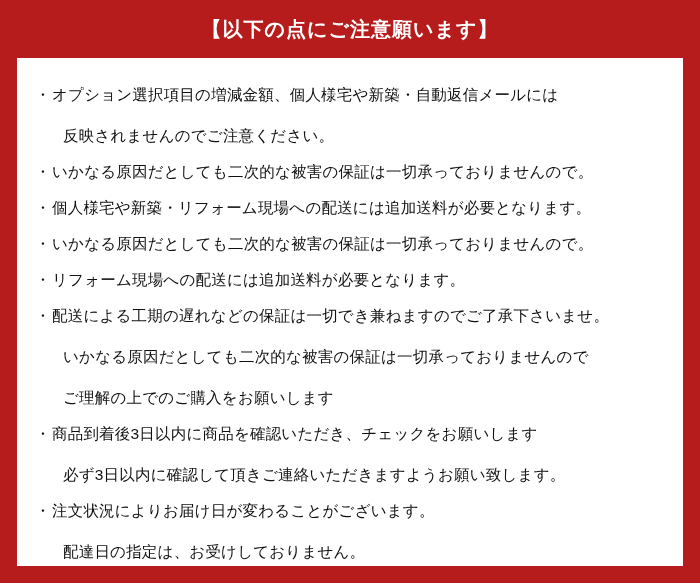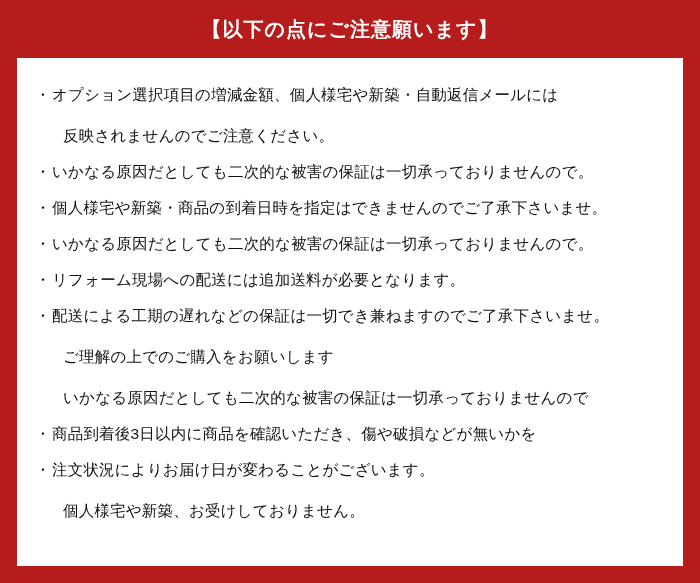--- a/index.html
+++ b/index.html
@@ -105,21 +105,21 @@
       <li class="note-item">
         <div class="note-line">
           <span class="bullet">・</span>
           <span class="line-text">いかなる原因だとしても二次的な被害の保証は一切承っておりませんので。</span>
         </div>
       </li>
 
       <li class="note-item">
         <div class="note-line">
           <span class="bullet">・</span>
-          <span class="line-text">個人様宅や新築・商品の到着日時を指定はできませんのでご了承下さいませ。</span>
+          <span class="line-text">個人様宅や新築・リフォーム現場への配送には追加送料が必要となります。</span>
         </div>
       </li>
 
       <li class="note-item">
         <div class="note-line">
           <span class="bullet">・</span>
           <span class="line-text">いかなる原因だとしても二次的な被害の保証は一切承っておりませんので。</span>
         </div>
       </li>
 
@@ -130,41 +130,45 @@
         </div>
       </li>
 
       <li class="note-item">
         <div class="note-line">
           <span class="bullet">・</span>
           <span class="line-text">配送による工期の遅れなどの保証は一切でき兼ねますのでご了承下さいませ。</span>
         </div>
         <div class="note-line">
           <span class="bullet-blank"></span>
-          <span class="line-text cont-indent">ご理解の上でのご購入をお願いします</span>
+          <span class="line-text cont-indent">いかなる原因だとしても二次的な被害の保証は一切承っておりませんので</span>
         </div>
         <div class="note-line">
           <span class="bullet-blank"></span>
-          <span class="line-text cont-indent">いかなる原因だとしても二次的な被害の保証は一切承っておりませんので</span>
+          <span class="line-text cont-indent">ご理解の上でのご購入をお願いします</span>
         </div>
       </li>
 
       <li class="note-item">
         <div class="note-line">
           <span class="bullet">・</span>
-          <span class="line-text">商品到着後3日以内に商品を確認いただき、傷や破損などが無いかを</span>
+          <span class="line-text">商品到着後3日以内に商品を確認いただき、チェックをお願いします</span>
+        </div>
+        <div class="note-line">
+          <span class="bullet-blank"></span>
+          <span class="line-text cont-indent">必ず3日以内に確認して頂きご連絡いただきますようお願い致します。</span>
         </div>
       </li>
 
       <li class="note-item">
         <div class="note-line">
           <span class="bullet">・</span>
           <span class="line-text">注文状況によりお届け日が変わることがございます。</span>
         </div>
         <div class="note-line">
           <span class="bullet-blank"></span>
-          <span class="line-text cont-indent">個人様宅や新築、お受けしておりません。</span>
+          <span class="line-text cont-indent">配達日の指定は、お受けしておりません。</span>
         </div>
       </li>
 
     </ul>
   </div>
 </div>
 
 </body></html>

